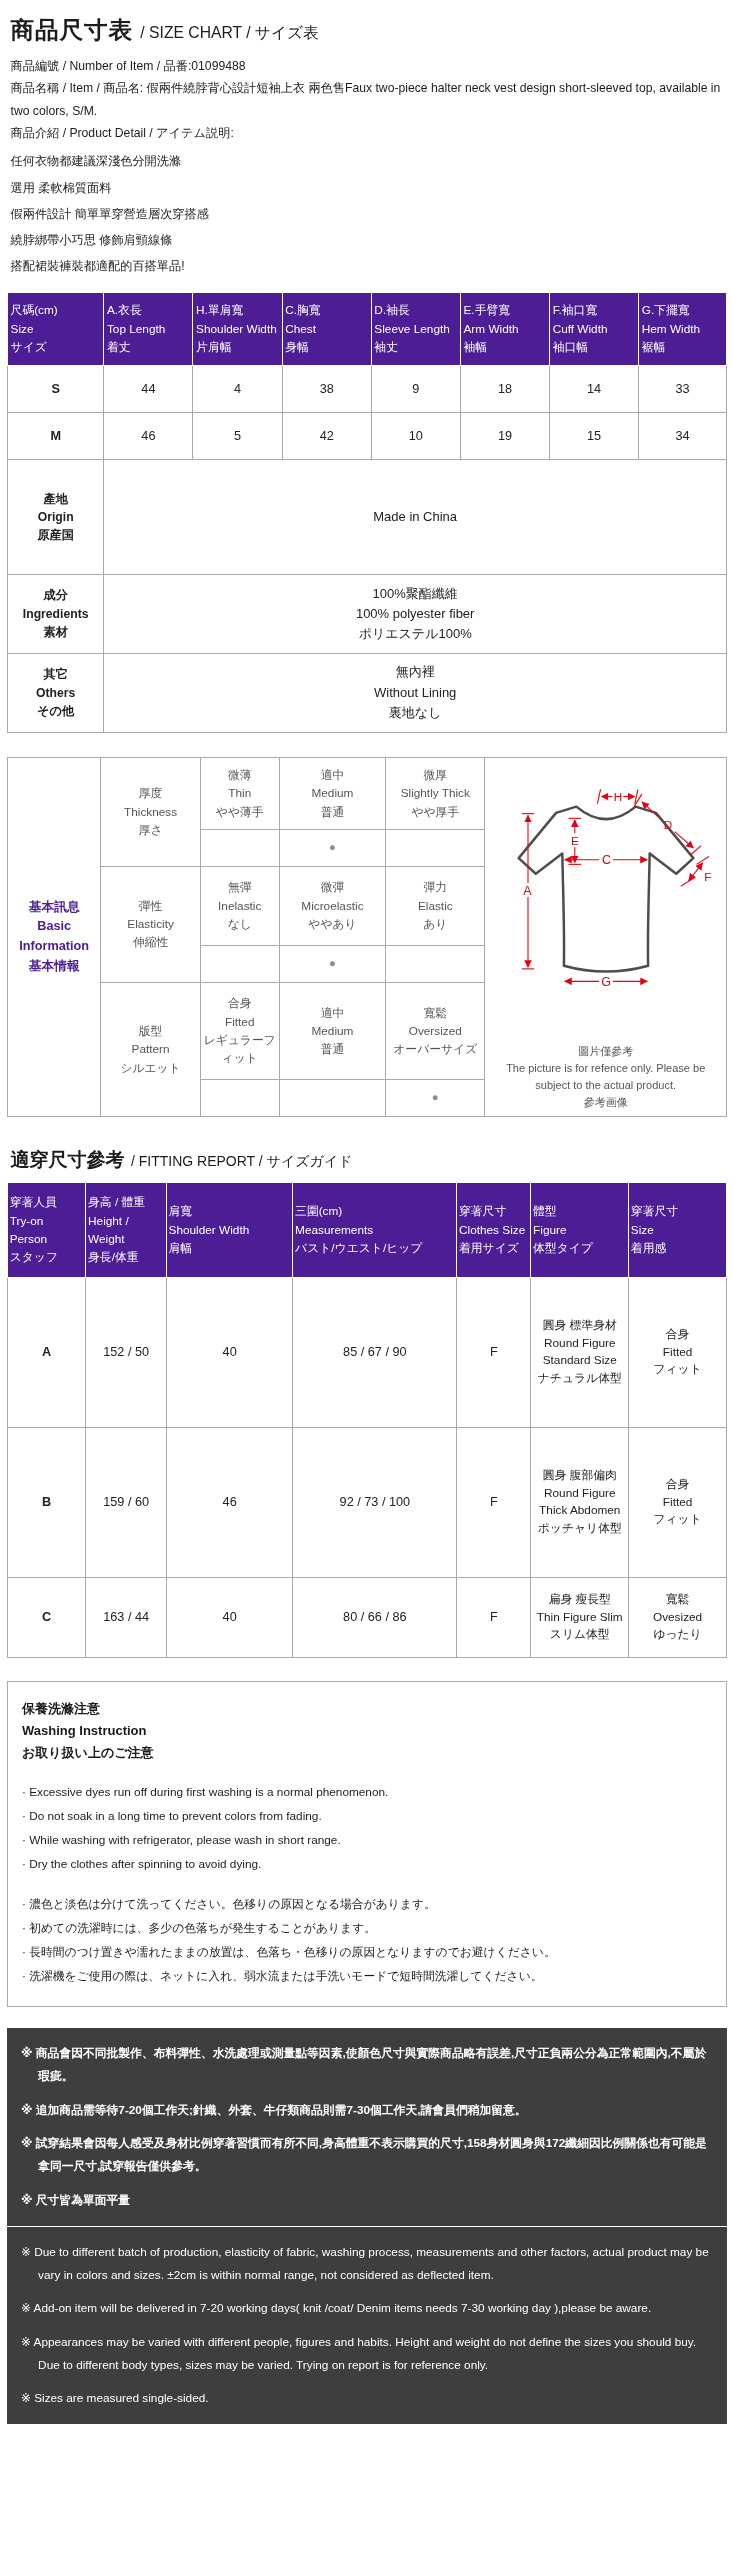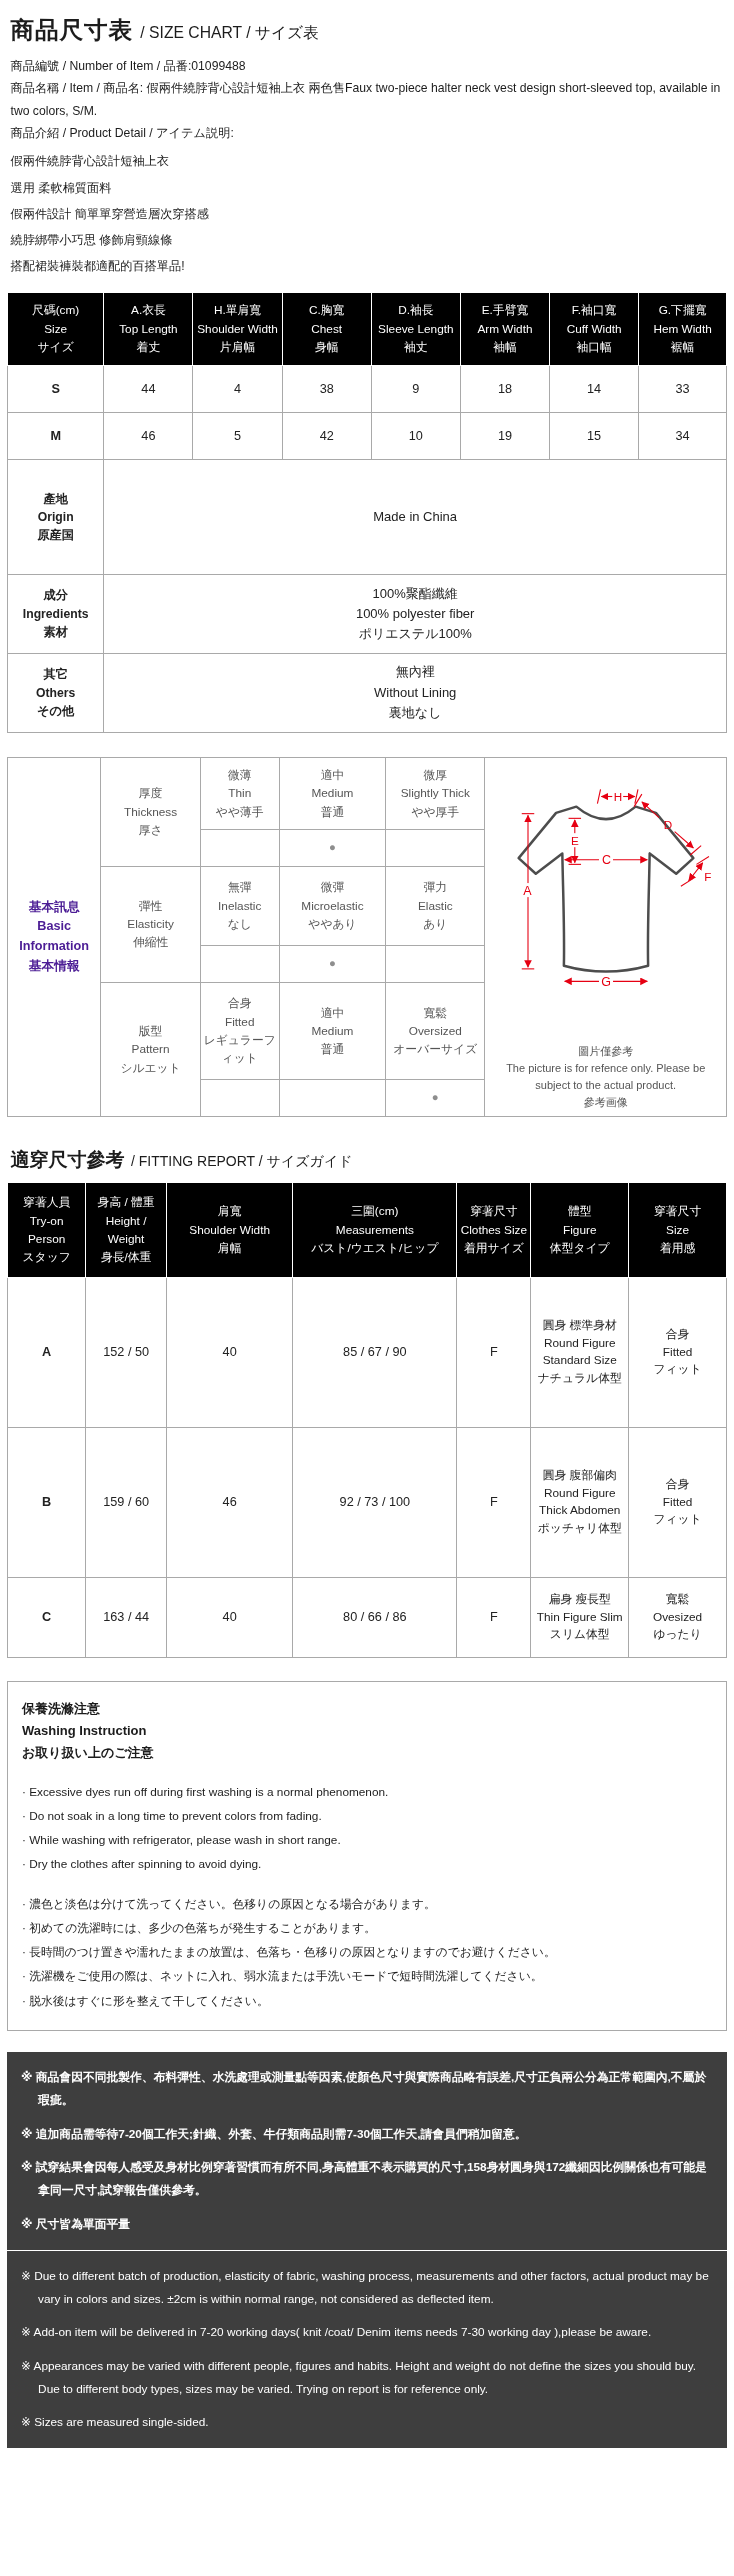--- a/index.html
+++ b/index.html
@@ -17,23 +17,23 @@
   .title-zh { font-size:23.6px; font-weight:bold; letter-spacing:0.9px; }
   .title-suffix { font-size:15.7px; margin-left:3.5px; }
   .meta-line { font-size:12.2px; line-height:1.85; margin-left:3.5px; }
   .detail-lines { margin:3.5px 0 12.2px 3.5px; }
   .detail-lines .bullet { font-size:12.2px; line-height:2.15; }
 
   
   table { border-collapse:collapse; width:720px; table-layout:fixed; }
   th, td { border:0.9px solid #a9a9a9; vertical-align:middle; }
   th {
-    background:#000000; color:#fff; font-weight:normal;
+    background:#4c1d95; color:#fff; font-weight:normal;
     font-size:11.8px; line-height:1.55; padding:8.7px 2.6px;
-    border:0.9px solid #fff; text-align:center;
+    border:0.9px solid #fff; text-align:left;
   }
   td { font-size:12.7px; text-align:center; color:#222; background:#fff; }
 
   
   .size-table td { height:47px; }
   .size-table .size-name { font-weight:bold; }
 
   
   .info-table td.lbl { font-weight:bold; font-size:12.2px; line-height:1.5; }
   .info-table td.val { text-align:center; padding:8.7px 12.2px; font-size:13px; line-height:1.55; }
@@ -85,21 +85,21 @@
 
   <div class="title-row">
     <span class="title-zh">商品尺寸表</span>
     <span class="title-suffix">/ SIZE CHART / サイズ表</span>
   </div>
   <div class="meta-line">商品編號 / Number of Item / 品番:01099488</div>
   <div class="meta-line">商品名稱 / Item / 商品名: 假兩件繞脖背心設計短袖上衣 兩色售Faux two-piece halter neck vest design short-sleeved top, available in two colors, S/M.</div>
   <div class="meta-line">商品介紹 / Product Detail / アイテム説明:</div>
   <div class="detail-lines">
 
-  <div class="bullet">假兩件繞脖背心設計短袖上衣</div>
+  <div class="bullet">任何衣物都建議深淺色分開洗滌</div>
       <div class="bullet">選用 柔軟棉質面料</div>
       <div class="bullet">假兩件設計 簡單單穿營造層次穿搭感</div>
       <div class="bullet">繞脖綁帶小巧思 修飾肩頸線條</div>
       <div class="bullet">搭配裙裝褲裝都適配的百搭單品!</div>
     </div>
 
   <table class="size-table">
     <colgroup>
       <col style="width:13.4%">
         <col style="width:12.4%">
@@ -497,21 +497,20 @@
         <div class="bullet">· Do not soak in a long time to prevent colors from fading.</div>
         <div class="bullet">· While washing with refrigerator, please wash in short range.</div>
         <div class="bullet">· Dry the clothes after spinning to avoid dying.</div>
       </div>
     <div class="wash-list">
 
     <div class="bullet">· 濃色と淡色は分けて洗ってください。色移りの原因となる場合があります。</div>
         <div class="bullet">· 初めての洗濯時には、多少の色落ちが発生することがあります。</div>
         <div class="bullet">· 長時間のつけ置きや濡れたままの放置は、色落ち・色移りの原因となりますのでお避けください。</div>
         <div class="bullet">· 洗濯機をご使用の際は、ネットに入れ、弱水流または手洗いモードで短時間洗濯してください。</div>
-        <div class="bullet">· 脱水後はすぐに形を整えて干してください。</div>
       </div>
   </div>
 
   <div class="notes-box">
     <div class="notes-section notes-zh">
 
     <div class="bullet">※ 商品會因不同批製作、布料彈性、水洗處理或測量點等因素,使顏色尺寸與實際商品略有誤差,尺寸正負兩公分為正常範圍內,不屬於瑕疵。</div>
         <div class="bullet">※ 追加商品需等待7-20個工作天;針織、外套、牛仔類商品則需7-30個工作天,請會員們稍加留意。</div>
         <div class="bullet">※ 試穿結果會因每人感受及身材比例穿著習慣而有所不同,身高體重不表示購買的尺寸,158身材圓身與172纖細因比例關係也有可能是拿同一尺寸,試穿報告僅供參考。</div>
         <div class="bullet">※ 尺寸皆為單面平量</div>

